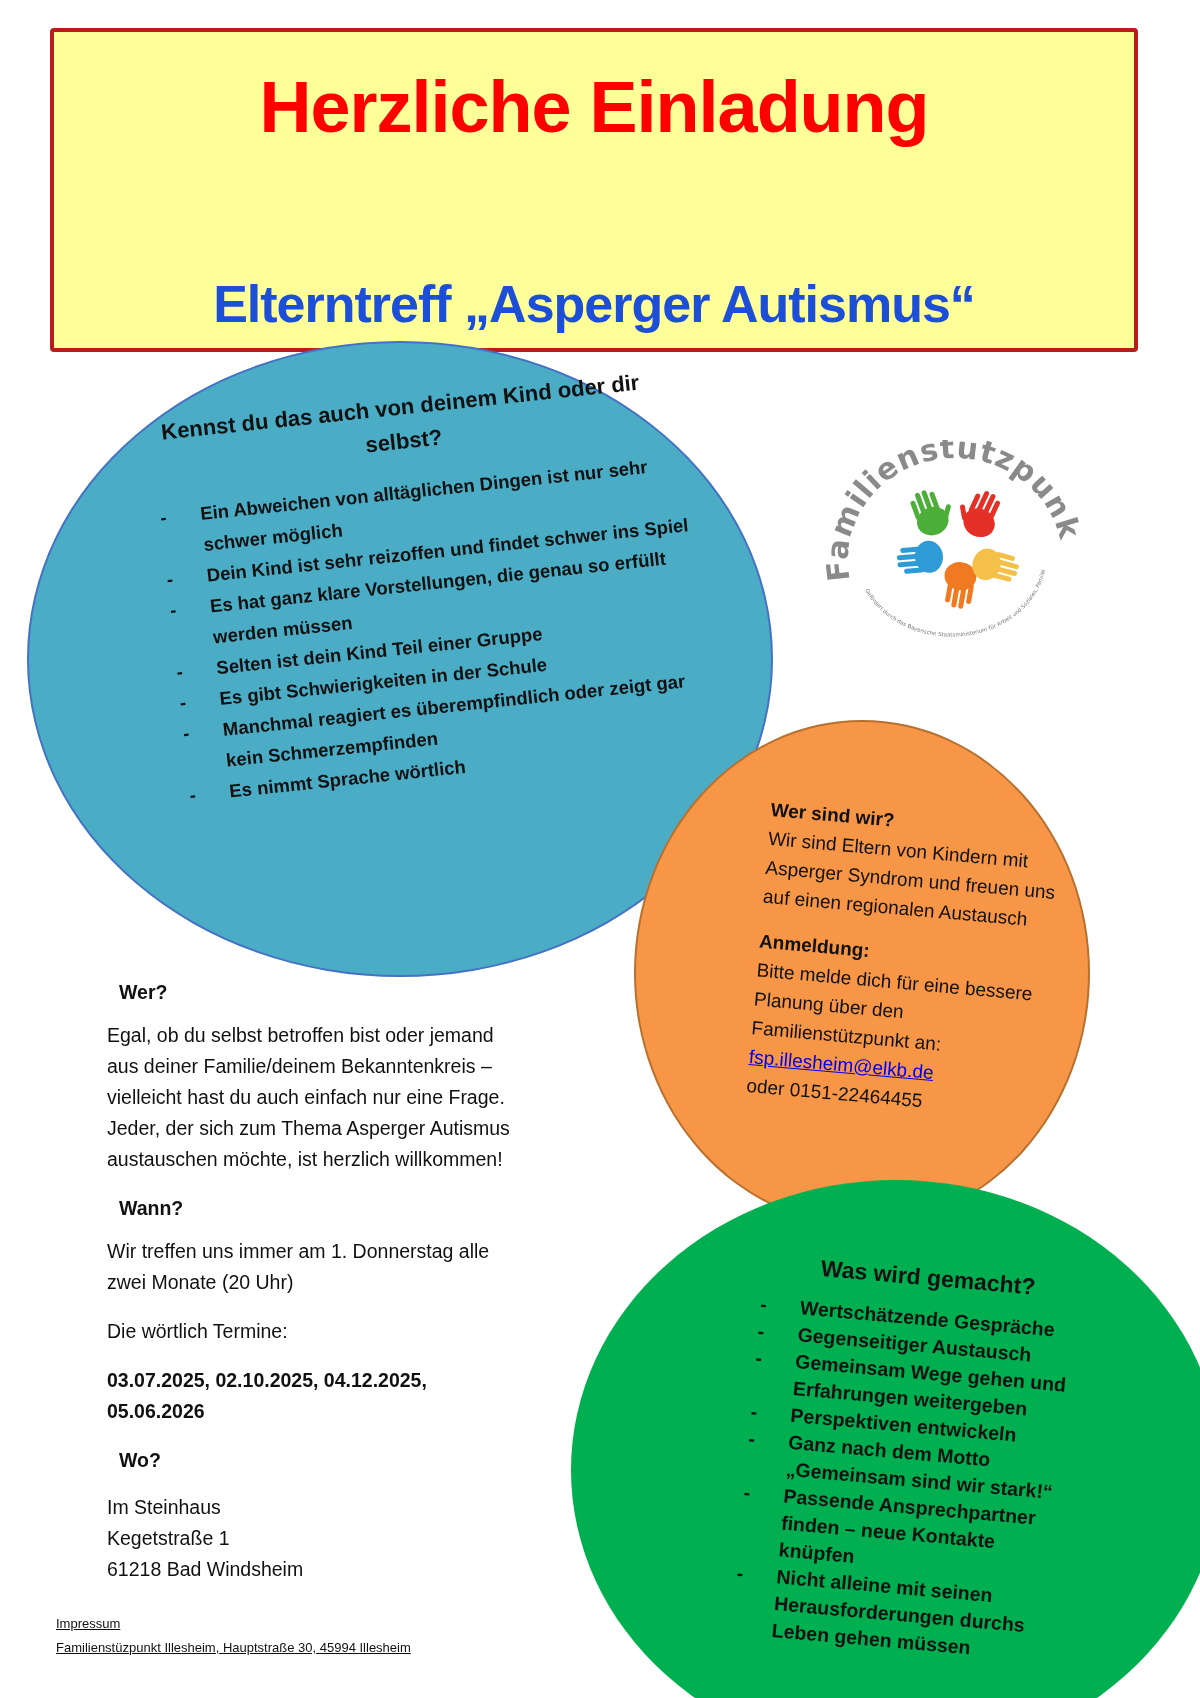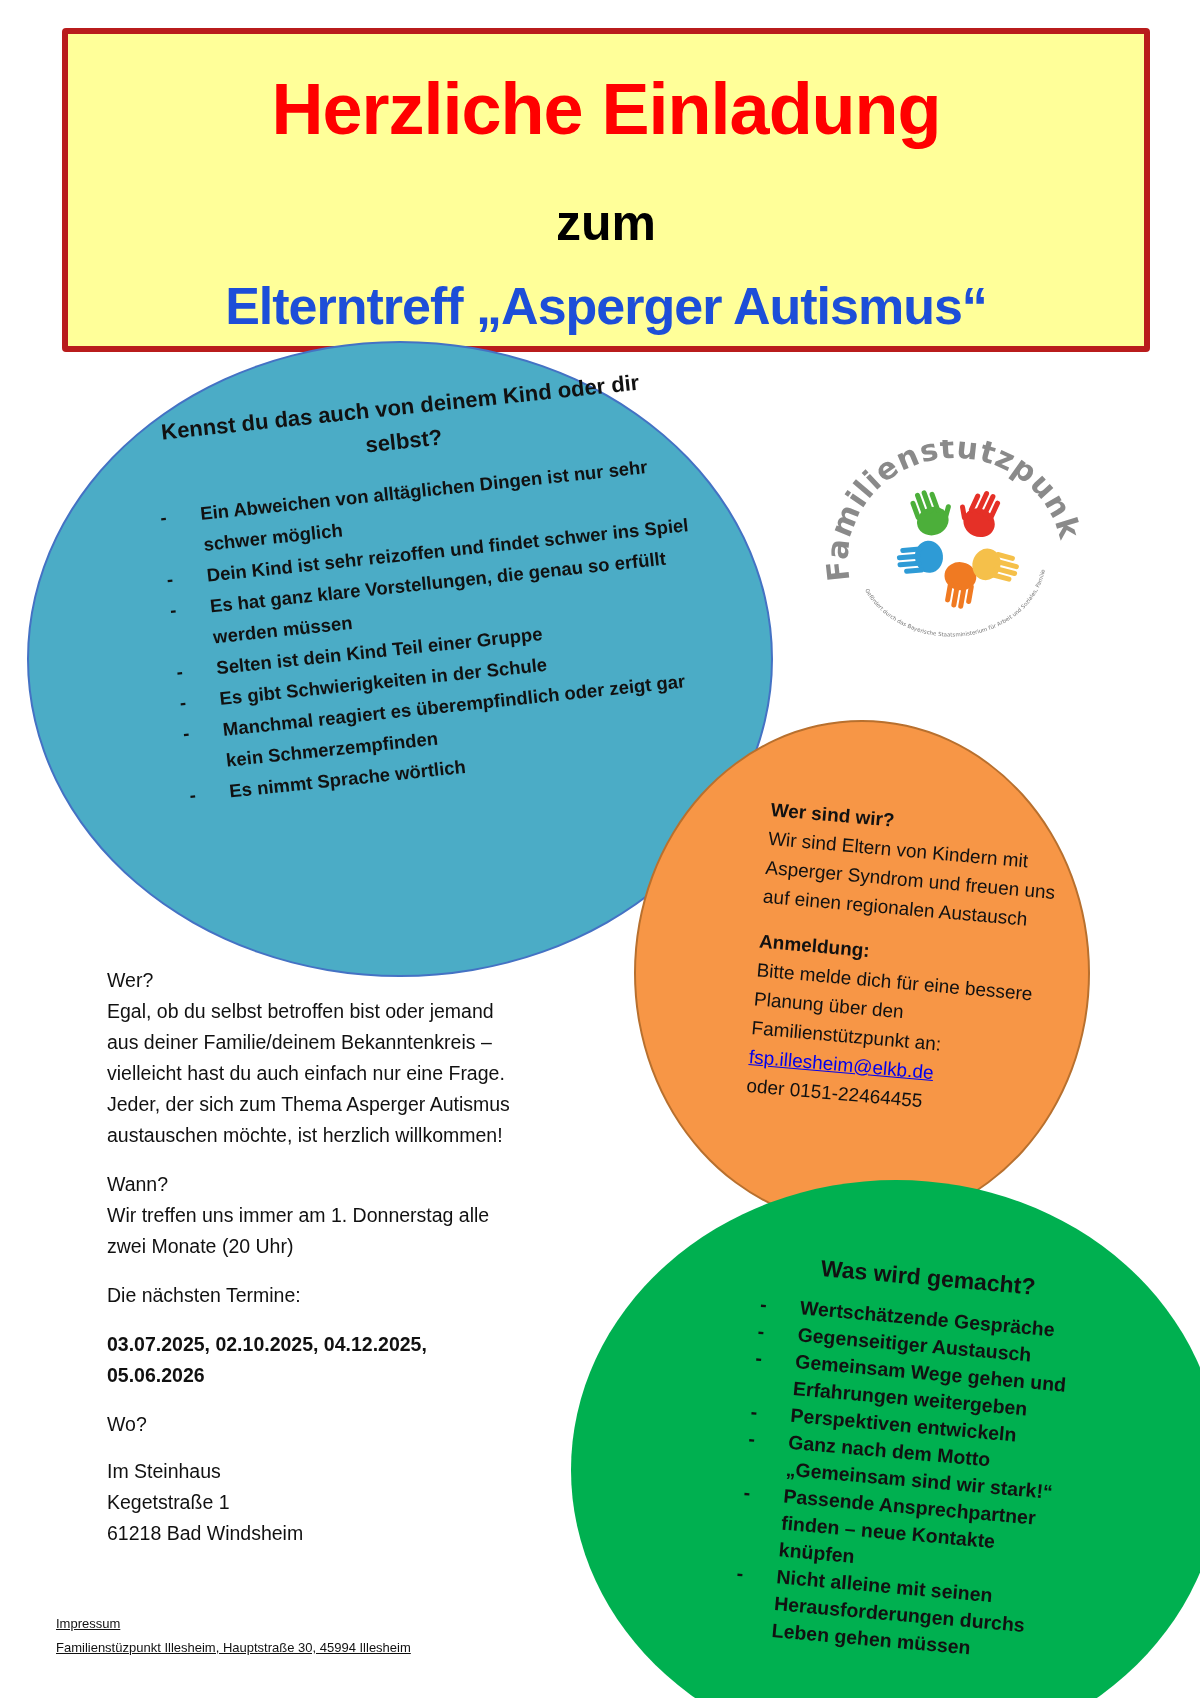--- a/index.html
+++ b/index.html
@@ -1,22 +1,22 @@
 <!DOCTYPE html>
 <html><head>
 <meta charset="utf-8">
 <style>
   html, body { margin: 0; padding: 0; }
   body {
     width: 1200px; height: 1698px; position: relative; overflow: hidden;
     background: #ffffff; font-family: "Liberation Sans", "DejaVu Sans", sans-serif; color: #111;
   }
   .title-box {
-    position: absolute; left: 62px; top: 28px; width: 1088px; height: 324px;
-    background: #FFFF99; border: 6px solid #b91c1c; border-radius: 4px; box-sizing: border-box;
+    position: absolute; left: 50px; top: 28px; width: 1088px; height: 324px;
+    background: #FFFF99; border: 4px solid #b91c1c; border-radius: 4px; box-sizing: border-box;
     text-align: center;
   }
   .title-main { position: absolute; left: 0; right: 0; top: 34px; font-size: 72px; font-weight: bold; color: #FF0000; letter-spacing: -1px; }
   .title-zum { position: absolute; left: 0; right: 0; top: 160px; font-size: 50px; font-weight: bold; color: #000; }
   .title-sub { position: absolute; left: 0; right: 0; top: 242px; font-size: 52px; font-weight: bold; color: #1d4ed8; letter-spacing: -1px; }
 
   .circle { position: absolute; border-radius: 50%; box-sizing: border-box; }
   .blue { left: 27px; top: 341px; width: 746px; height: 636px; background: #4BACC6; border: 2px solid #4472C4; z-index: 1; }
   .orange { left: 634px; top: 720px; width: 456px; height: 506px; background: #F79646; border: 2px solid #B8702E; z-index: 2; }
   .green { left: 571px; top: 1180px; width: 650px; height: 580px; background: #00B050; z-index: 3; }
@@ -32,34 +32,33 @@
   .orange-content h3 { font-size: 19px; font-weight: bold; margin: 0; }
   .orange-content p { margin: 0 0 16px 0; }
   .email { color: #0000EE; text-decoration: underline; }
 
   .green-content { left: 765px; top: 1250px; width: 330px; transform: rotate(5deg); z-index: 7; }
   .green-heading { font-size: 23px; font-weight: bold; text-align: center; margin: 0 0 14px 0; }
   .green .bullets li, .green-content .bullets li { font-size: 19.5px; line-height: 27px; padding-left: 40px; }
   .green-content .bullets li .dash { left: 0; }
 
   .left-block { position: absolute; left: 107px; top: 965px; width: 420px; font-size: 19.5px; line-height: 31px; z-index: 8; }
-  .left-block h4 { font-size: 19.5px; font-weight: normal; margin: 0; }
+  .left-block h4 { font-size: 19.5px; font-weight: bold; margin: 12px; }
   .left-block p { margin: 0 0 18px 0; }
   .dates { font-weight: bold; }
 
   .impressum { position: absolute; left: 56px; top: 1612px; font-size: 13px; line-height: 24px; z-index: 8; text-decoration: underline; }
 
   .logo { position: absolute; left: 820px; top: 440px; width: 270px; height: 230px; z-index: 4; }
 </style>
 </head>
 <body>
 
 <div class="title-box">
   <div class="title-main">Herzliche Einladung</div>
-  <div class="title-zum">zum</div>
   <div class="title-sub">Elterntreff „Asperger Autismus“</div>
 </div>
 
 <div class="circle blue"></div>
 <div class="circle orange"></div>
 <div class="circle green"></div>
 
 <div class="rot blue-content">
   <div class="blue-heading">Kennst du das auch von deinem Kind oder dir selbst?</div>
   <ul class="bullets">
@@ -146,21 +145,21 @@
     <li><span class="dash">-</span><span>Passende Ansprechpartner finden – neue Kontakte knüpfen</span></li>
     <li><span class="dash">-</span><span>Nicht alleine mit seinen Herausforderungen durchs Leben gehen müssen</span></li>
   </ul>
 </div>
 
 <div class="left-block">
   <h4>Wer?</h4>
   <p>Egal, ob du selbst betroffen bist oder jemand aus deiner Familie/deinem Bekanntenkreis – vielleicht hast du auch einfach nur eine Frage. Jeder, der sich zum Thema Asperger Autismus austauschen möchte, ist herzlich willkommen!</p>
   <h4>Wann?</h4>
   <p>Wir treffen uns immer am 1. Donnerstag alle zwei Monate (20 Uhr)</p>
-  <p>Die nächsten Termine:</p>
+  <p>Die wörtlich Termine:</p>
   <p class="dates">03.07.2025, 02.10.2025, 04.12.2025, 05.06.2026</p>
   <h4 style="margin-bottom:16px;">Wo?</h4>
   <div>Im Steinhaus</div>
   <div>Kegetstraße 1</div>
   <div>61218 Bad Windsheim</div>
 </div>
 
 <div class="impressum">
   <div>Impressum</div>
   <div>Familienstüzpunkt Illesheim, Hauptstraße 30, 45994 Illesheim</div>

